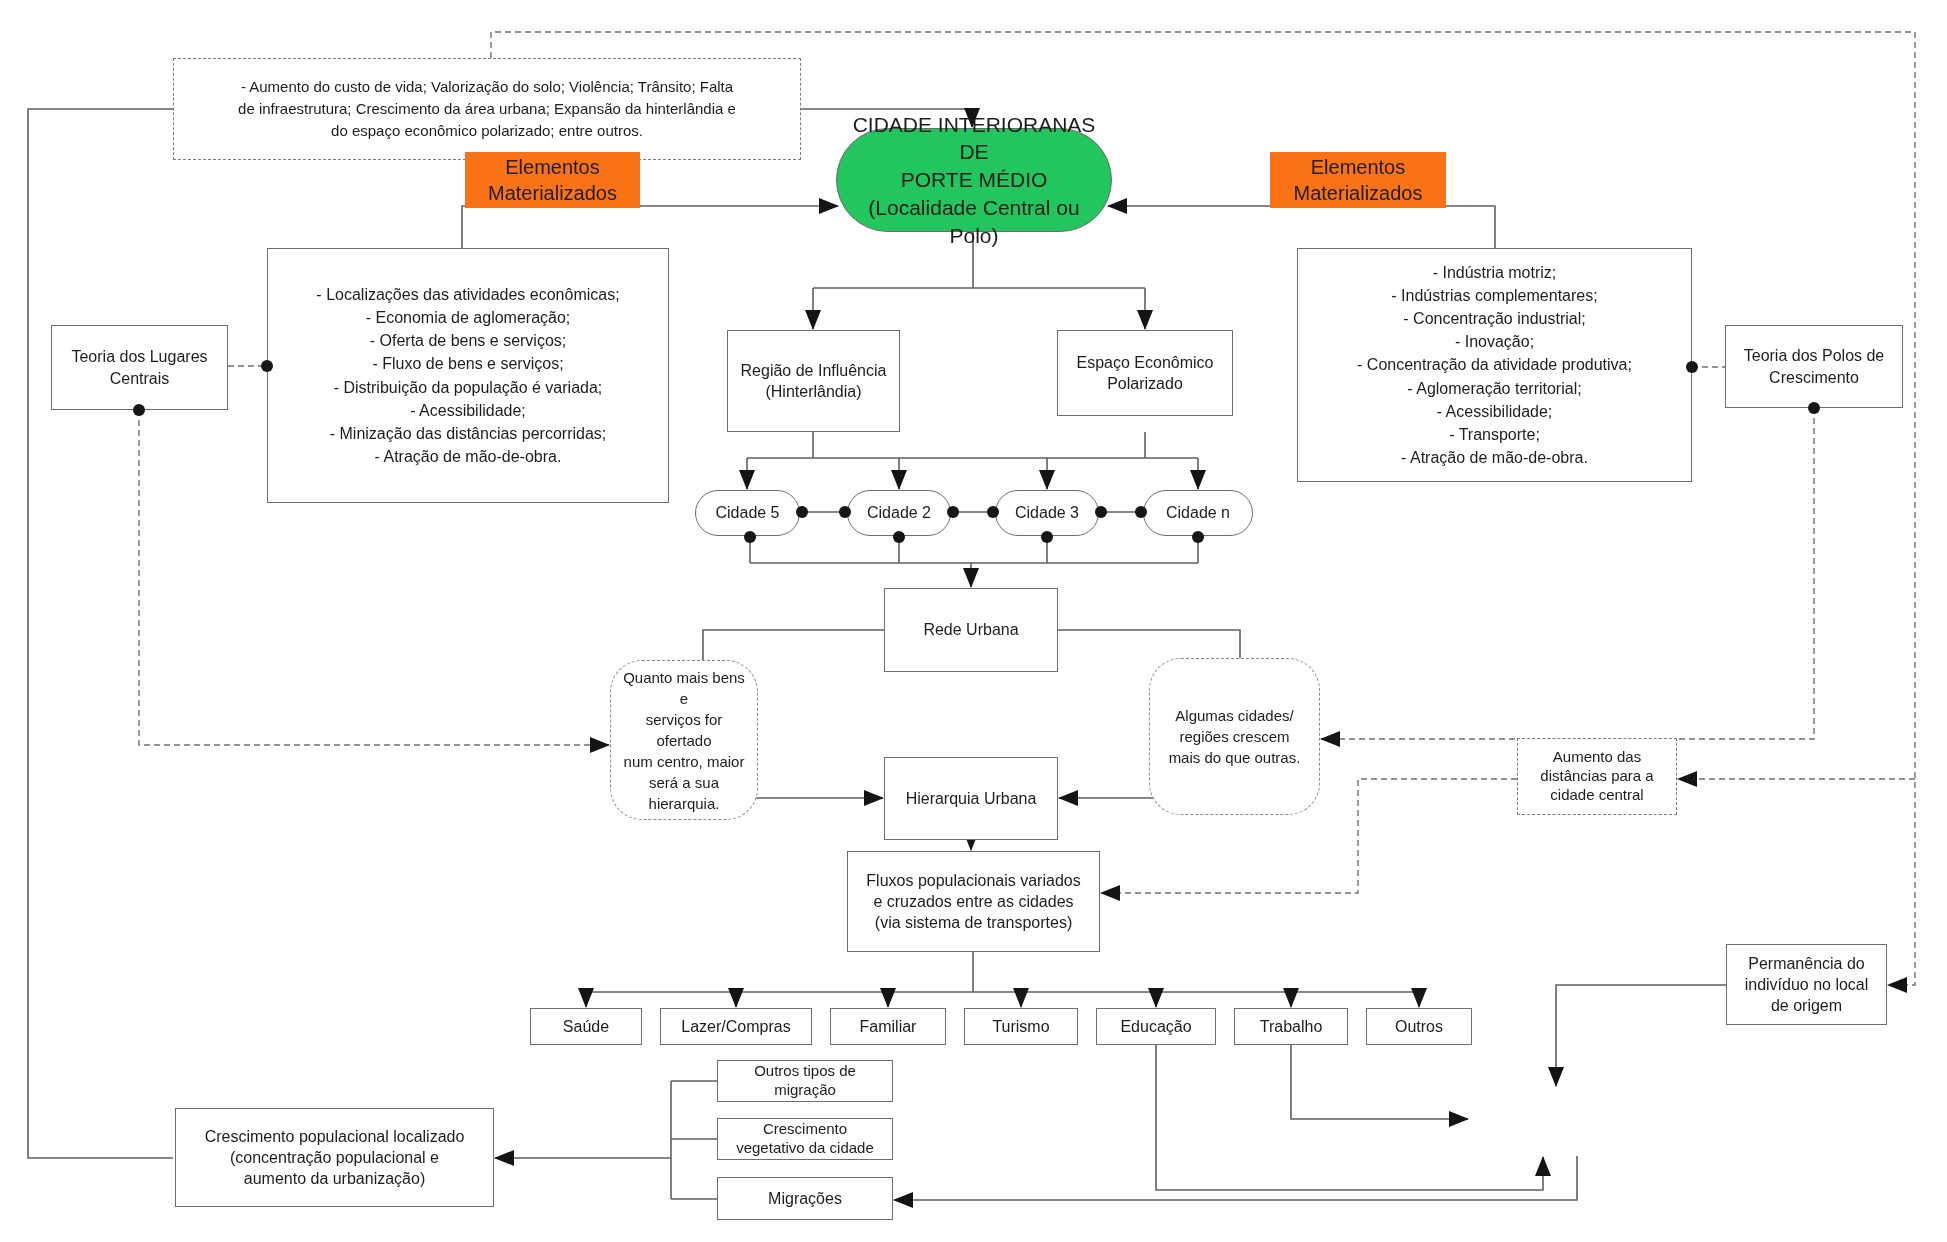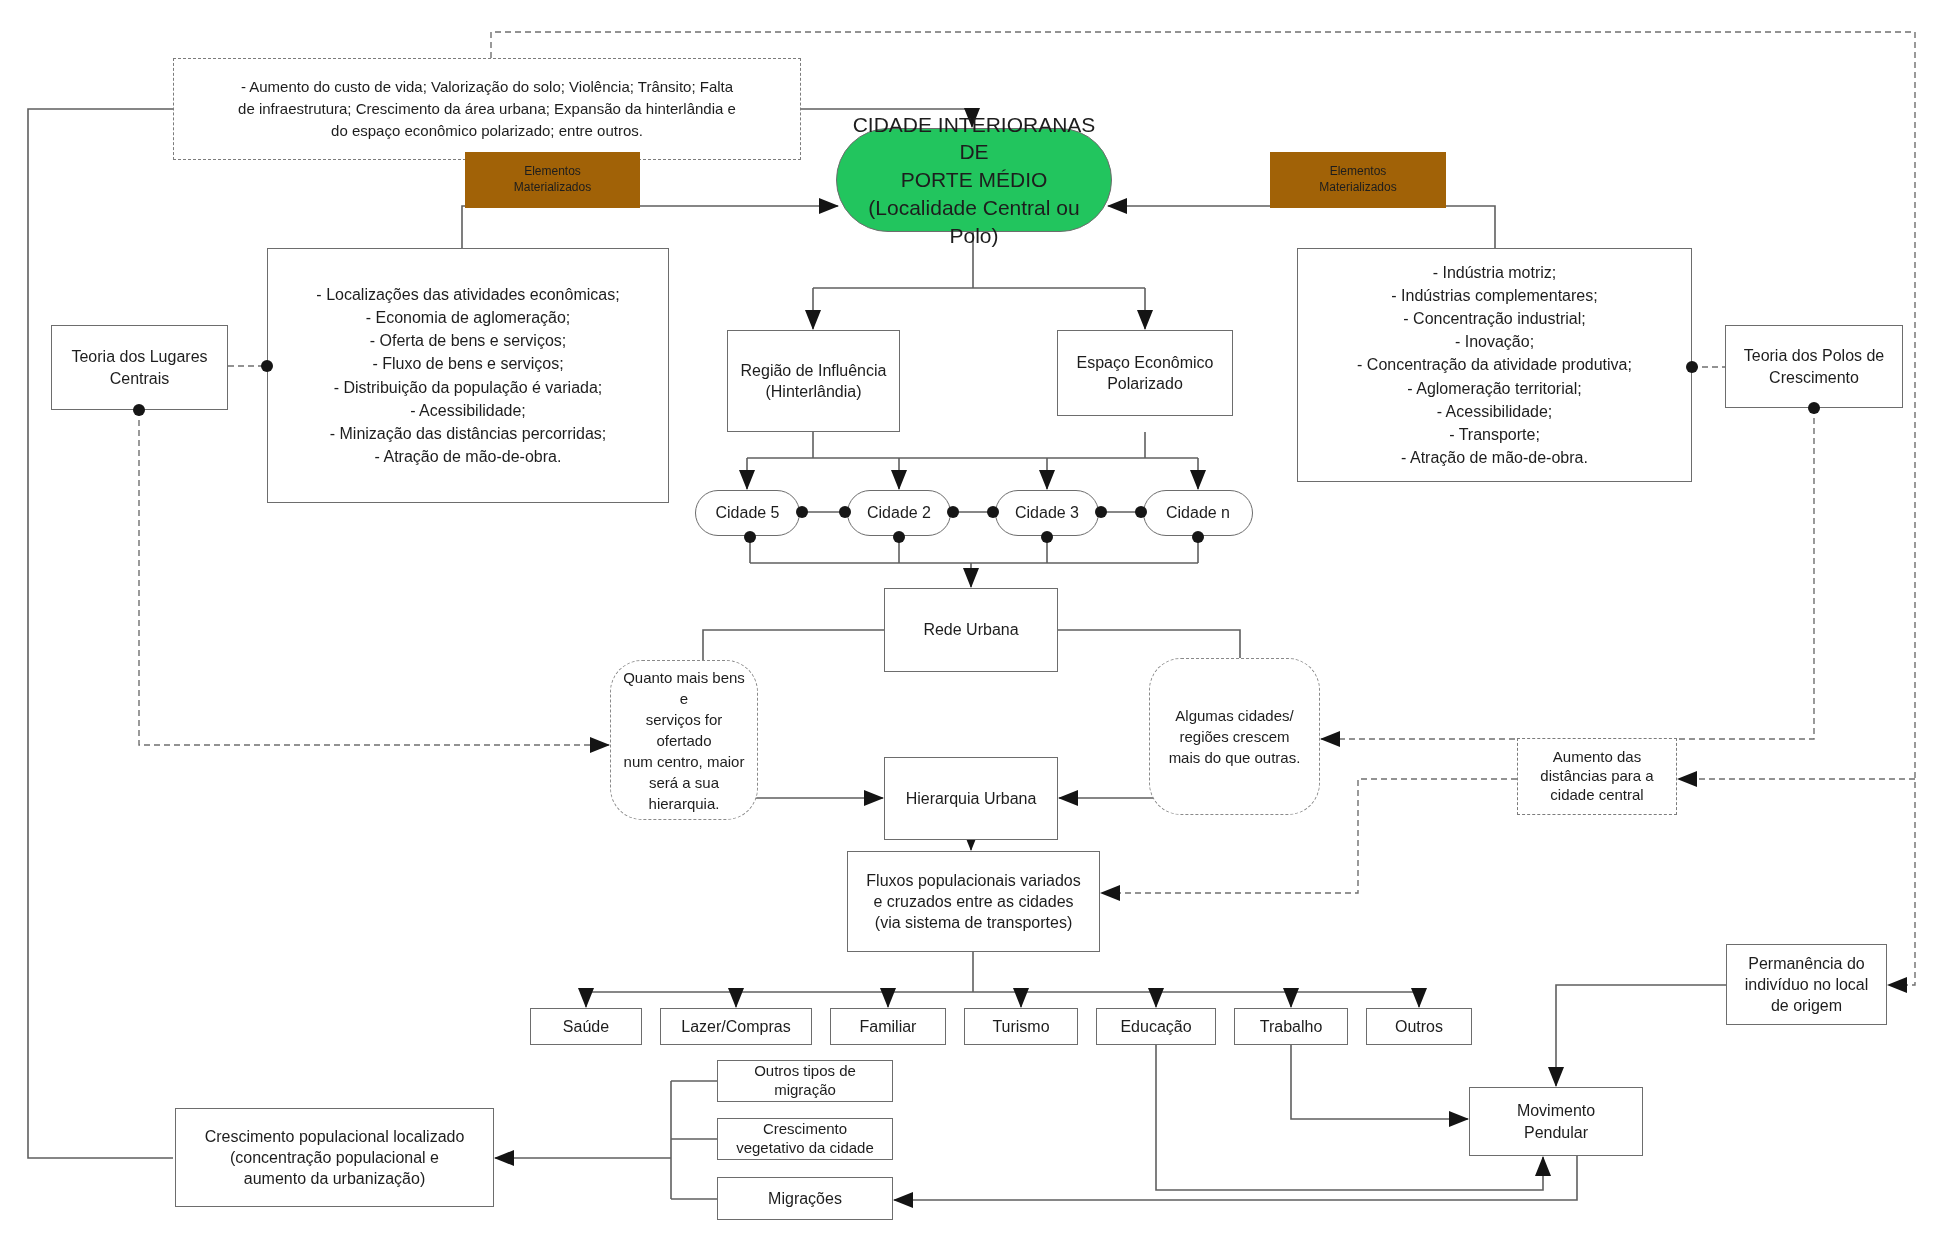--- a/index.html
+++ b/index.html
@@ -7,22 +7,22 @@
           font-family:"Liberation Sans","DejaVu Sans",sans-serif;color:#1d1d1d;overflow:hidden;}
   svg.layer{position:absolute;left:0;top:0;z-index:0;}
   svg.layer-top{position:absolute;left:0;top:0;z-index:2;pointer-events:none;}
   .box{position:absolute;z-index:1;box-sizing:border-box;border:1.5px solid #6d6d6d;background:#ffffff;
        display:flex;align-items:center;justify-content:center;text-align:center;
        font-size:16px;line-height:1.32;white-space:pre-line;padding:2px 6px;}
   .dashedb{border:1.6px dashed #7c7c7c;}
   .stadium{border-radius:54px;background:#22c55e;font-size:21px;}
   .pill{border-radius:23px;}
   .bubble{border-radius:32px;border:1.6px dashed #8a8a8a;font-size:15px;line-height:1.4;}
-  .label{position:absolute;z-index:1;background:#a16207;display:flex;align-items:center;justify-content:center;
-         text-align:center;font-size:12px;white-space:pre-line;line-height:1.3;}
+  .label{position:absolute;z-index:1;background:#f97316;display:flex;align-items:center;justify-content:center;
+         text-align:center;font-size:20px;white-space:pre-line;line-height:1.3;}
   .cons{font-size:15px;line-height:1.45;}
   .list{font-size:16px;line-height:1.45;}
   .sm{font-size:15px;line-height:1.25;}
   polyline,line{fill:none;stroke:#5f5f5f;stroke-width:1.6;}
   .dash{stroke:#6f6f6f;stroke-width:1.4;stroke-dasharray:6 4;}
   circle.dot{fill:#161616;stroke:none;}
 </style>
 </head>
 <body>
 
@@ -161,22 +161,20 @@
   <div class="box" style="left:660px;top:1008px;width:152px;height:37px">Lazer/Compras</div>
   <div class="box" style="left:830px;top:1008px;width:116px;height:37px">Familiar</div>
   <div class="box" style="left:964px;top:1008px;width:114px;height:37px">Turismo</div>
   <div class="box" style="left:1096px;top:1008px;width:120px;height:37px">Educação</div>
   <div class="box" style="left:1234px;top:1008px;width:114px;height:37px">Trabalho</div>
   <div class="box" style="left:1366px;top:1008px;width:106px;height:37px">Outros</div>
 
   <div class="box" style="left:1726px;top:944px;width:161px;height:81px">Permanência do
 indivíduo no local
 de origem</div>
-  <div class="box" style="left:1469px;top:1087px;width:174px;height:69px">Movimento
-Pendular</div>
 
   <div class="box" style="left:175px;top:1108px;width:319px;height:99px">Crescimento populacional localizado
 (concentração populacional e
 aumento da urbanização)</div>
 
   <div class="box sm" style="left:717px;top:1060px;width:176px;height:42px">Outros tipos de
 migração</div>
   <div class="box sm" style="left:717px;top:1118px;width:176px;height:42px">Crescimento
 vegetativo da cidade</div>
   <div class="box" style="left:717px;top:1177px;width:176px;height:43px">Migrações</div>

